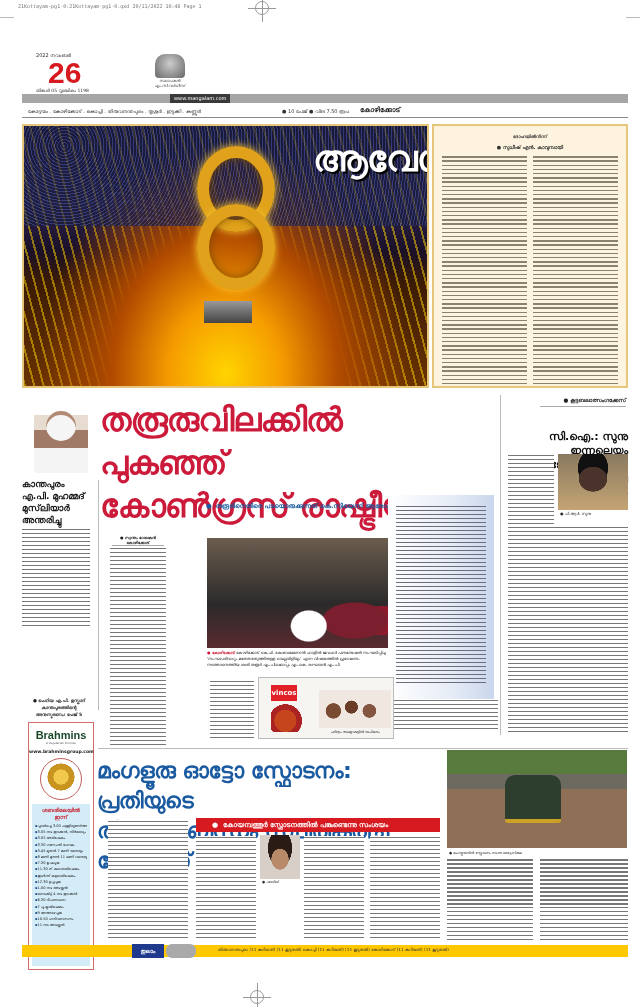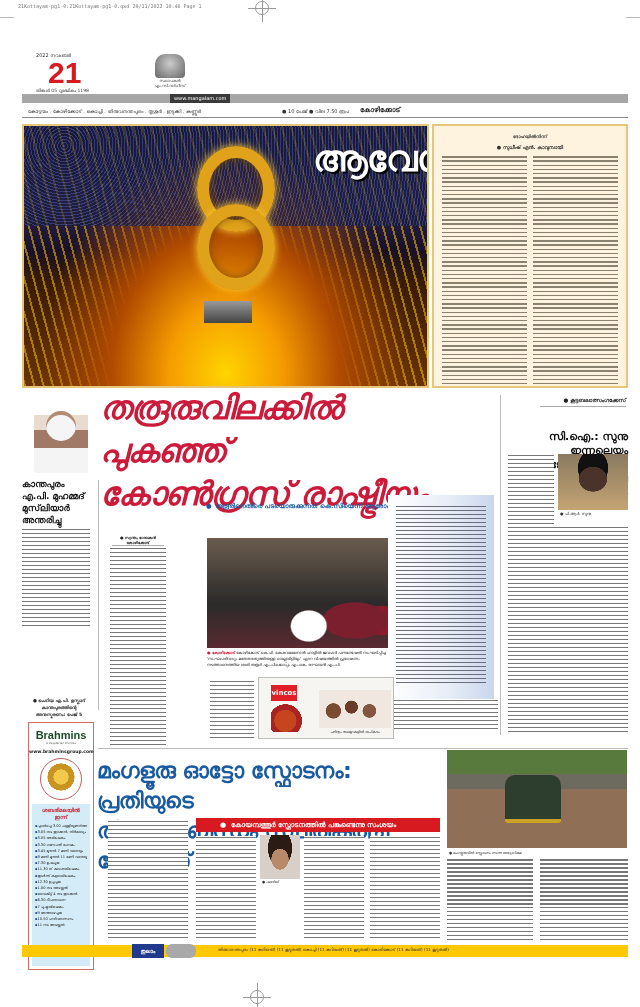--- a/index.html
+++ b/index.html
@@ -55,21 +55,21 @@
               background: repeating-linear-gradient(#fdf3df 0 1.2px, #8a8270 1.2px 2.6px, #fdf3df 2.6px 4.2px); }
 
   
   .portrait { position: absolute; left: 34px; top: 401px; width: 54px; height: 72px; background: linear-gradient(#fff 0 20%, #e8dcd0 20% 40%, #a07a66 40% 65%, #f4f4f4 65%); border-radius: 2px; }
   .portrait-head { position: absolute; left: 12px; top: 10px; width: 30px; height: 30px; border-radius: 50%; background: #f5f5f5; box-shadow: 0 4px 0 #b38b74 inset; }
   .obit-name { position: absolute; left: 22px; top: 478px; width: 70px; font-size: 9px; font-weight: bold; color: #111; line-height: 12px; }
   .obit-body { position: absolute; left: 22px; top: 528px; width: 68px; height: 100px;
                background: repeating-linear-gradient(#fff 0 1.2px, #777 1.2px 2.5px, #fff 2.5px 4px); }
   .obit-more { position: absolute; left: 26px; top: 697px; width: 66px; text-align: center; font-size: 4.5px; font-weight: bold; line-height: 7px; color: #222; }
 
-  .headline-main { position: absolute; left: 100px; top: 386px; width: 340px; font-weight: bold; font-size: 33px; line-height: 43px; color: #cc1a3a; letter-spacing: -1px; font-style: italic; }
+  .headline-main { position: absolute; left: 100px; top: 398px; width: 340px; font-weight: bold; font-size: 33px; line-height: 43px; color: #cc1a3a; letter-spacing: -1px; }
   .byline { position: absolute; left: 112px; top: 535px; width: 52px; text-align: center; font-size: 4px; font-weight: bold; border-bottom: 1px solid #aaa; }
   .story-col { position: absolute; left: 110px; top: 547px; width: 56px; height: 205px;
                background: repeating-linear-gradient(#fff 0 1.2px, #777 1.2px 2.5px, #fff 2.5px 4px); }
   .bullets { position: absolute; left: 206px; top: 500px; width: 240px; }
   .bullet { font-size: 6.5px; font-weight: bold; color: #1a5aa0; line-height: 13px; white-space: nowrap; }
   .bullet .dot { color: #1a5aa0; margin-right: 4px; }
   .photo-main { position: absolute; left: 207px; top: 538px; width: 185px; height: 110px;
                 background:
                   radial-gradient(ellipse at 55% 80%, #fff 0 12%, rgba(0,0,0,0) 13%),
                   radial-gradient(ellipse at 80% 75%, #7b1e2e 0 15%, rgba(0,0,0,0) 16%),
@@ -101,21 +101,21 @@
   .br-logo { text-align: center; font-family: "Liberation Sans", sans-serif; font-weight: bold; font-size: 11px; color: #1a4a2a; margin-top: 6px; }
   .br-tag { text-align: center; font-size: 2.8px; color: #555; }
   .br-url { text-align: center; font-size: 4.5px; font-weight: bold; color: #222; margin-top: 4px; }
   .br-deity { width: 42px; height: 42px; margin: 4px auto 0; border-radius: 50%; border: 1px solid #c06060; background: radial-gradient(circle at 50% 45%, #f2c94c 0 25%, #c8931f 26% 45%, #fff 46%); }
   .br-panel { margin: 4px 3px 0; background: #d3ecf7; padding: 3px 3px; height: 162px; }
   .br-panel-title { font-size: 5.5px; font-weight: bold; color: #c8283a; text-align: center; margin-bottom: 2px; }
   .br-item { font-size: 3.6px; color: #222; line-height: 6.2px; white-space: nowrap; overflow: hidden; }
   .br-item::before { content: "\25AA "; color: #1a4a8a; }
 
   .headline-2 { position: absolute; left: 97px; top: 756px; width: 345px; font-weight: bold; font-size: 22px; line-height: 30px; color: #1a5aa0; letter-spacing: -0.5px; }
-  .red-banner { position: absolute; left: 196px; top: 818px; width: 244px; height: 14px; background: #d71920; color: #fff; font-size: 7px; font-weight: bold; line-height: 14px; padding-left: 24px; }
+  .red-banner { position: absolute; left: 196px; top: 818px; width: 244px; height: 14px; background: #d71920; color: #fff; font-size: 7px; font-weight: bold; line-height: 14px; padding-left: 16px; }
   .red-banner .dot { margin-right: 5px; }
   .s2-col { position: absolute; background: repeating-linear-gradient(#fff 0 1.2px, #777 1.2px 2.5px, #fff 2.5px 4px); }
   .accused-photo { position: absolute; left: 260px; top: 835px; width: 40px; height: 44px; background: radial-gradient(ellipse at 50% 55%, #b98a6a 0 30%, rgba(0,0,0,0) 31%), radial-gradient(ellipse at 50% 30%, #2a1c14 0 42%, rgba(0,0,0,0) 43%), #d8d0c8; }
   .accused-cap { position: absolute; left: 262px; top: 880px; font-size: 3.6px; color: #333; }
   .auto-photo { position: absolute; left: 447px; top: 750px; width: 180px; height: 98px; background: linear-gradient(#587a3c 0 25%, #6d6a60 25% 40%, #8f6f55 40% 100%); }
   .auto-rick { position: absolute; left: 58px; top: 25px; width: 56px; height: 48px; background: #2e3e2e; border-radius: 10px 10px 3px 3px; border-bottom: 4px solid #c9a227; }
   .auto-cap { position: absolute; left: 449px; top: 851px; font-size: 3.6px; color: #333; }
 
   .footer-bar { position: absolute; left: 22px; top: 945px; width: 606px; height: 12px; background: #ffc800; }
   .footer-label { position: absolute; left: 132px; top: 944px; width: 32px; height: 14px; background: #1f3a8c; color: #fff; font-size: 5.5px; font-weight: bold; text-align: center; line-height: 14px; }
@@ -128,21 +128,21 @@
 
 <div class="slug">21Kottayam-pg1-0:21Kottayam-pg1-0.qxd  20/11/2022  10:46  Page 1</div>
 <div class="reg-mark" style="left:255px;top:1px;"></div>
 <div class="reg-mark" style="left:250px;top:990px;"></div>
 <div class="crop-line" style="left:0;top:17px;width:14px;height:1px;"></div>
 <div class="crop-line" style="left:626px;top:17px;width:14px;height:1px;"></div>
 
 <div class="masthead">
   <div class="date-block">
     <div class="date-year">2022 നവംബർ</div>
-    <div class="date-day">21</div>
+    <div class="date-day">26</div>
     <div class="date-ml">തിങ്കൾ 05 വൃശ്ചികം 1198</div>
   </div>
   <div class="emblem">
     <div class="emblem-art"></div>
     <div class="emblem-text">സ്ഥാപകൻ എം.സി.വർഗീസ്</div>
   </div>
   <div class="grey-bar"></div>
   <div class="url-pill">www.mangalam.com</div>
 </div>
 <div class="edition-row">

